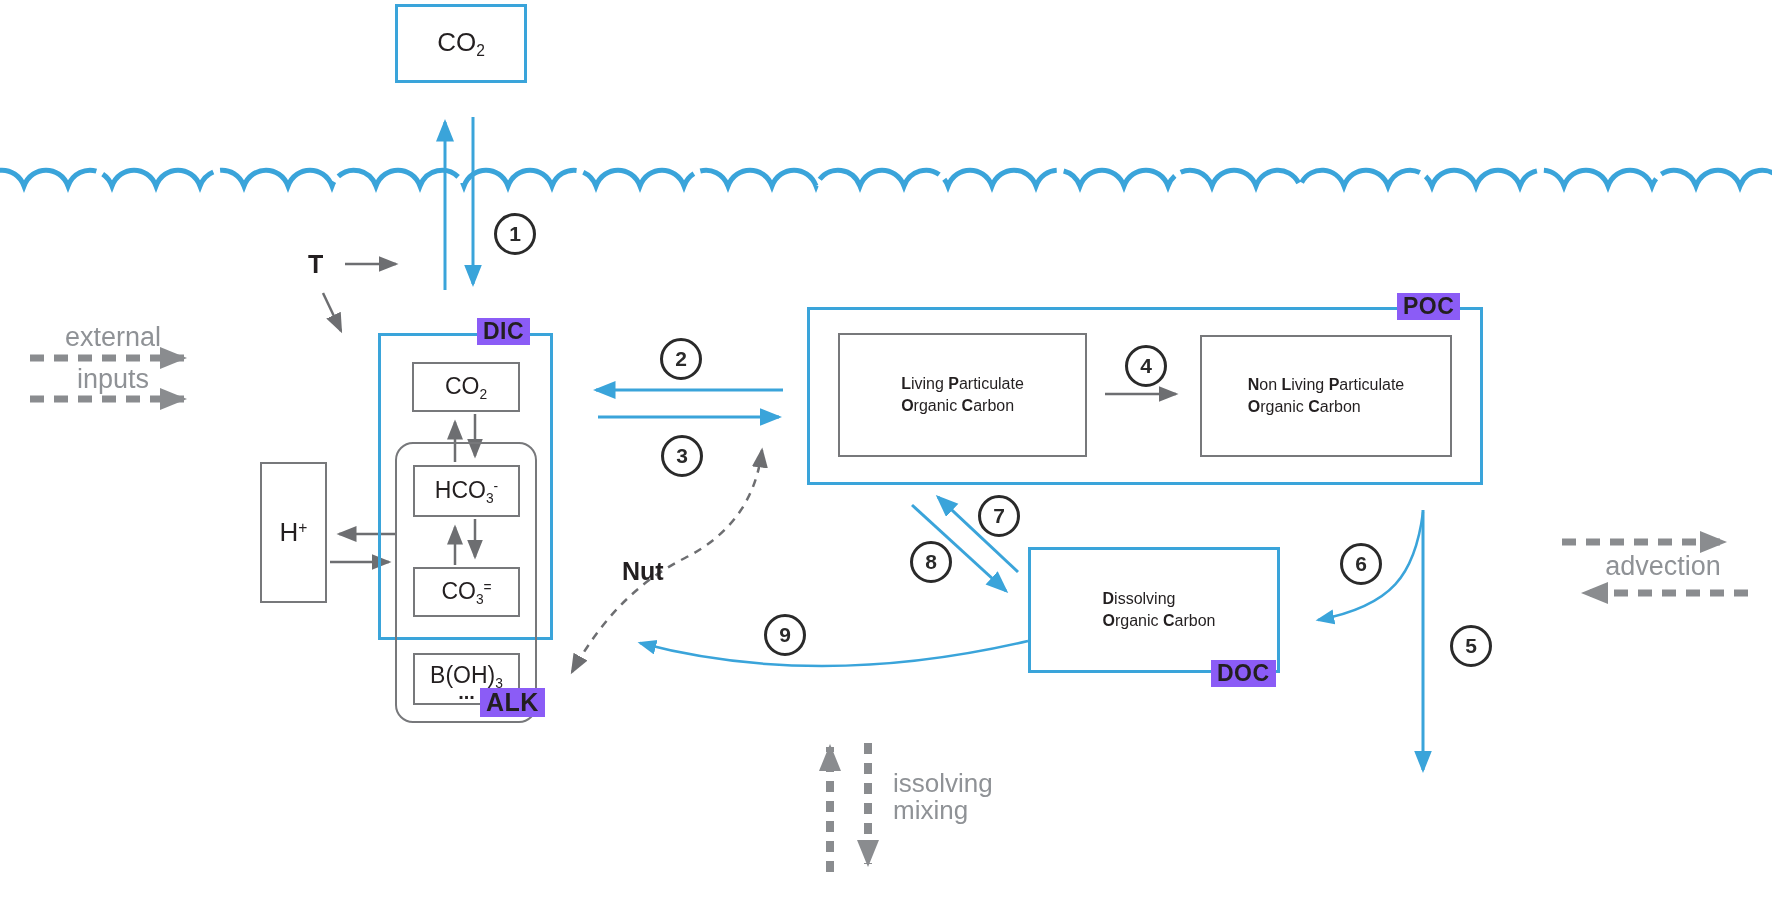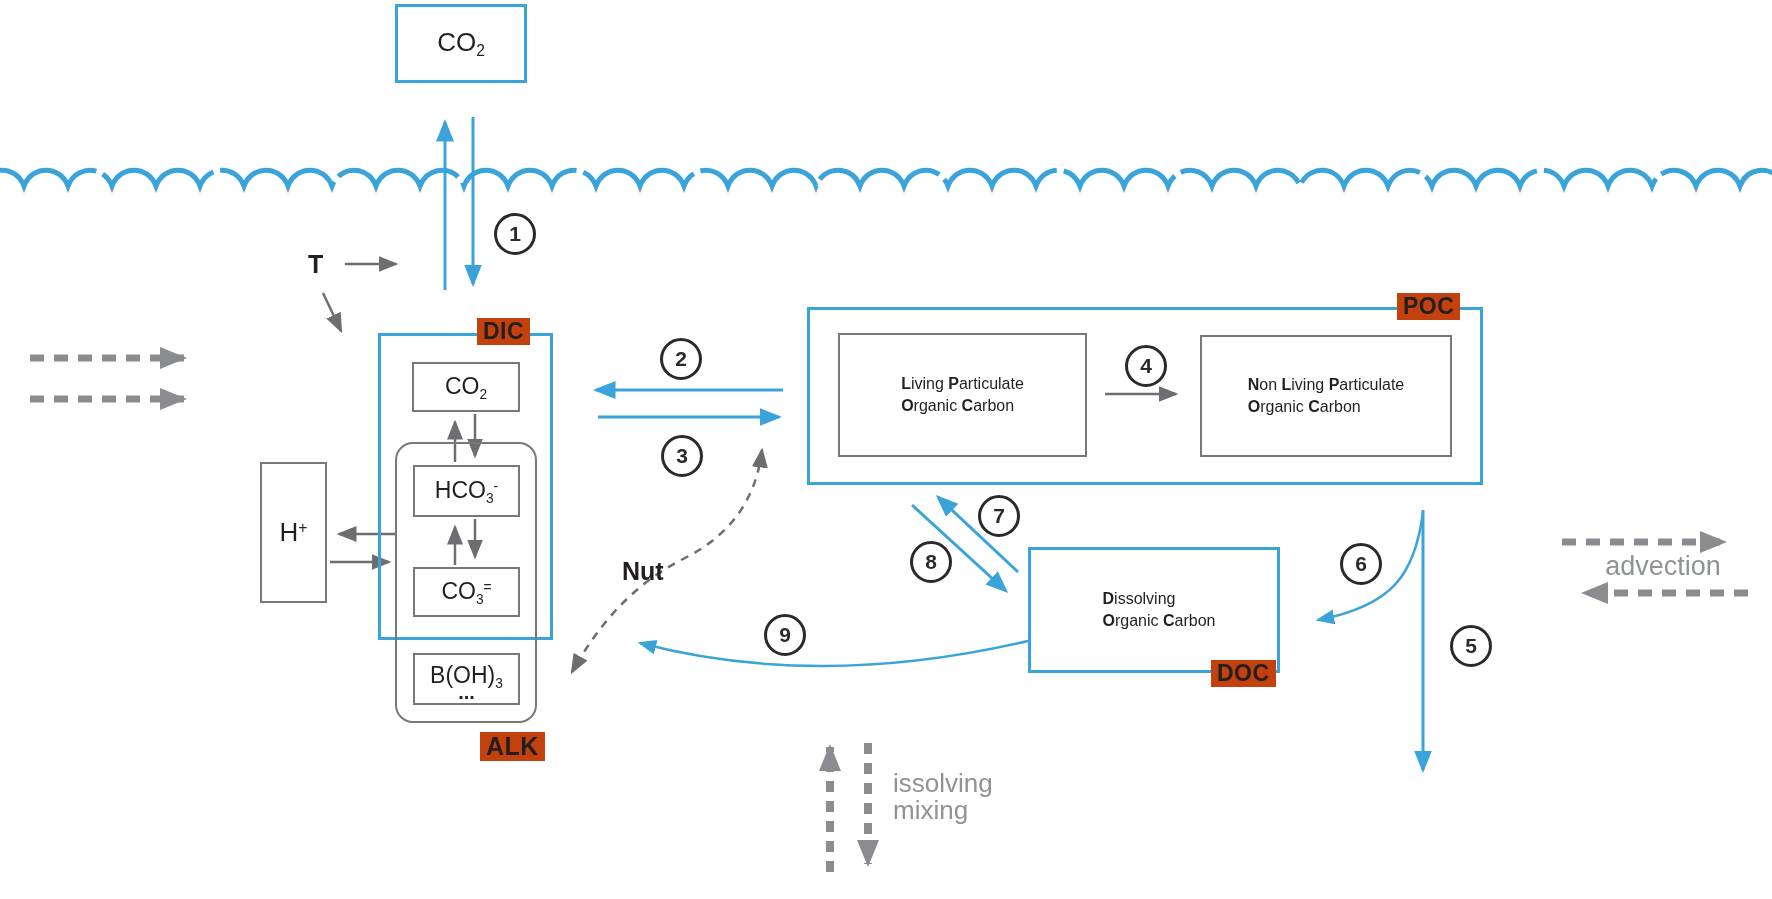--- a/index.html
+++ b/index.html
@@ -12,21 +12,21 @@
   .s-blue{stroke:var(--blue);fill:none;}
   .s-gray{stroke:var(--gray);fill:none;}
   .s-graylt{stroke:#8a8c8f;fill:none;}
   .f-blue{fill:var(--blue);}
   .f-gray{fill:var(--gray);}
   .f-graylt{fill:#8a8c8f;}
   .box{position:absolute;z-index:2;display:flex;align-items:center;justify-content:center;box-sizing:border-box;}
   .group-box{border:3px solid var(--blue);background:transparent;}
   .chem-box{border:2px solid #77787b;background:#fff;font-size:23px;text-align:center;}
   .alk-box{border:2px solid #77787b;border-radius:18px;background:transparent;}
-  .group-tag{position:absolute;z-index:3;background:#c2410c;padding:0 6px;font-weight:700;font-size:23px;letter-spacing:0.5px;}
+  .group-tag{position:absolute;z-index:3;background:#8b5cf6;padding:0 6px;font-weight:700;font-size:23px;letter-spacing:0.5px;}
   .circ{position:absolute;z-index:4;width:36px;height:36px;border:3px solid #2a2a2a;border-radius:50%;
         background:#fff;display:flex;align-items:center;justify-content:center;
         font-weight:700;font-size:21px;color:#2a2a2a;}
   .lbl{position:absolute;z-index:3;}
   .lbl-gray{color:var(--gray-light);font-size:27px;line-height:42px;text-align:center;}
   .lbl-black-bold{font-weight:700;font-size:25px;color:var(--black);}
   .inner-text{font-size:16px;line-height:1.4;text-align:left;color:var(--black);}
   .b{font-weight:700;}
   .sub{font-size:60%;vertical-align:-0.35em;}
   .sup{font-size:60%;vertical-align:0.5em;}
@@ -96,21 +96,21 @@
   </div>
 
   <div class="box group-box" style="left:378px;top:333px;width:175px;height:307px;"></div>
   <div class="group-tag" style="left:477px;top:318px;">DIC</div>
 
   <div class="box chem-box" style="left:412px;top:362px;width:108px;height:50px;">
     <span><span>CO</span><span class="sub">2</span></span>
   </div>
 
   <div class="box alk-box" style="left:395px;top:442px;width:142px;height:281px;"></div>
-  <div class="group-tag" style="left:480px;top:732px;font-size:25px;">ALK</div>
+  <div class="group-tag" style="left:480px;top:688px;font-size:25px;">ALK</div>
 
   <div class="box chem-box" style="left:413px;top:465px;width:107px;height:52px;">
     <span><span>HCO</span><span class="sub">3</span><span class="sup">-</span></span>
   </div>
   <div class="box chem-box" style="left:413px;top:567px;width:107px;height:50px;">
     <span><span>CO</span><span class="sub">3</span><span class="sup">=</span></span>
   </div>
   <div class="box chem-box" style="left:413px;top:653px;width:107px;height:52px;flex-direction:column;align-items:center;">
     <span><span>B(OH)</span><span class="sub">3</span></span>
     <span class="dots">...</span>
@@ -158,20 +158,24 @@
     </div>
   <div class="circ" style="left:910px;top:541px;">
       <span>8</span>
     </div>
   <div class="circ" style="left:764px;top:614px;">
       <span>9</span>
     </div>
 
   <div class="lbl lbl-black-bold" style="left:308px;top:250px;">T</div>
 
+  <div class="lbl lbl-gray" style="left:28px;top:316px;width:170px;">
+    <span style="display:block;">external</span>
+    <span style="display:block;">inputs</span>
+  </div>
 
   <div class="lbl lbl-gray" style="left:1583px;top:551px;width:160px;line-height:30px;">advection</div>
 
   <div class="lbl lbl-gray" style="left:893px;top:770px;text-align:left;line-height:27px;font-size:26px;">
     <span style="display:block;">issolving</span>
     <span style="display:block;">mixing</span>
   </div>
 
   <div class="lbl lbl-black-bold" style="left:622px;top:557px;">Nut</div>
 

